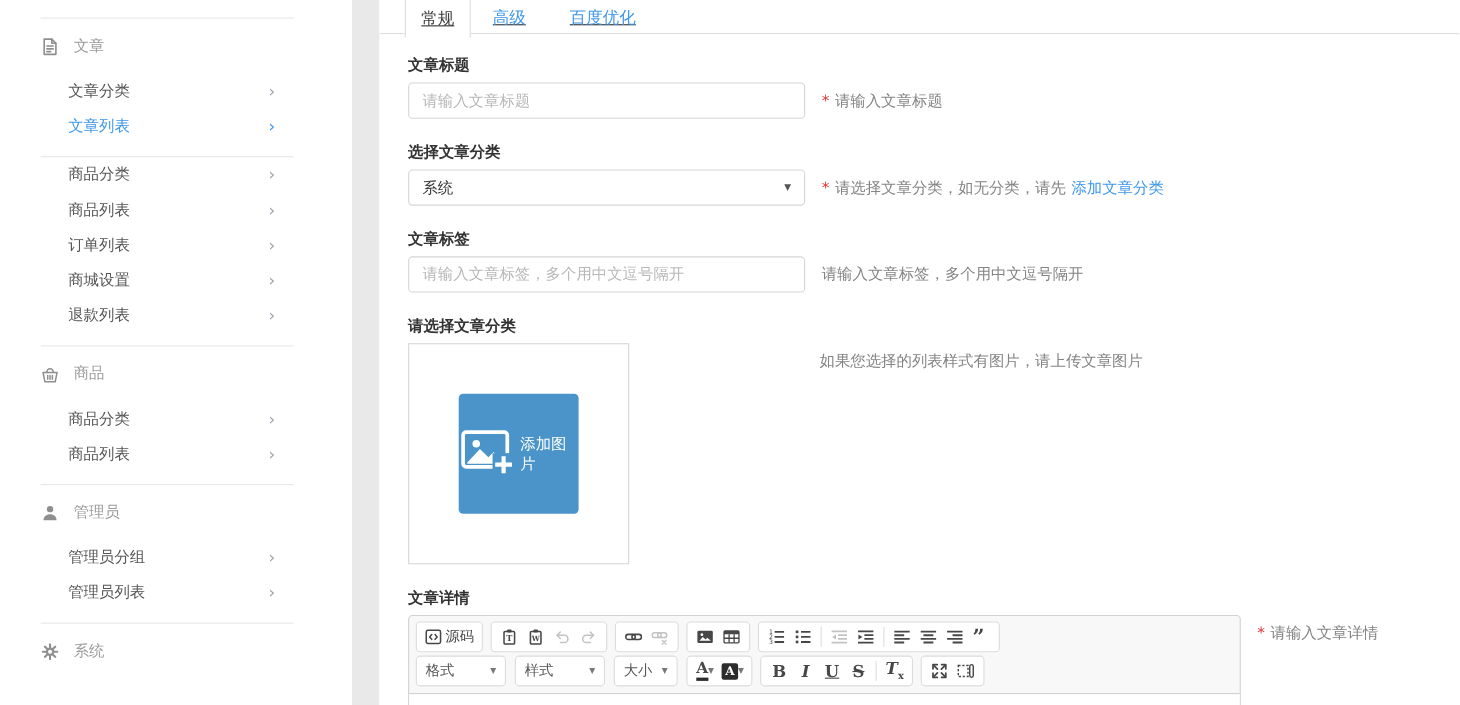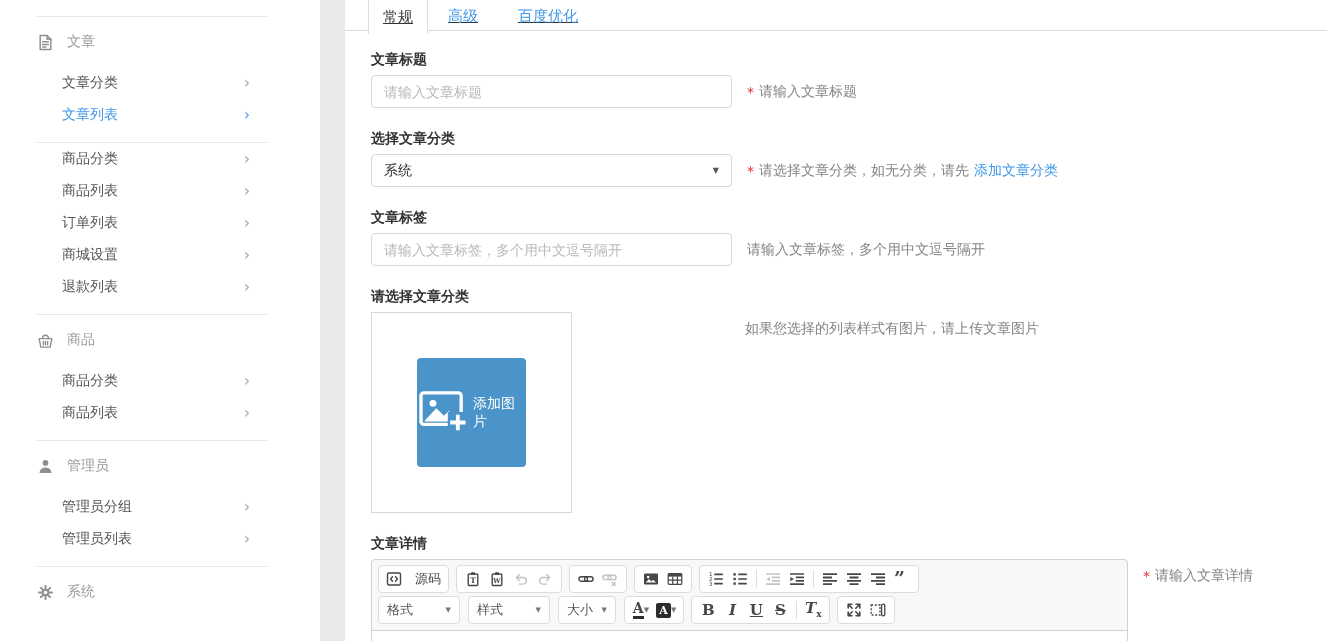--- a/index.html
+++ b/index.html
@@ -58,21 +58,21 @@
   .upload-btn .ub-label { font-size:14px; color:#fff; }
   .upload-hint { margin-left:173px; margin-top:8px; color:#848484; }
   
   .editor { width:757px; border:1px solid #d1d1d1; border-radius:4px 4px 0 0; background:#f8f8f8; }
   .toolbar { padding:5px 6px 6px 6px; }
   .tb-row { display:flex; align-items:center; margin-top:3px; flex-wrap:nowrap; }
   .tb-row:first-child { margin-top:0; }
   .tb-group { background:#fff; border:1px solid #dcdcdc; border-radius:4px; display:flex;
     align-items:center; padding:2px 4px; margin-right:7px; height:28px; }
   .tb-btn { display:flex; align-items:center; justify-content:center; min-width:24px; height:24px;
-    padding:0 3px; border-radius:3px; cursor:pointer; color:#474747; gap:13px; }
+    padding:0 3px; border-radius:3px; cursor:pointer; color:#474747; gap:3px; }
   .tb-btn.disabled { color:#c3c3c3; cursor:default; }
   .tb-btn svg { width:16px; height:16px; display:block; }
   .tb-btn .tb-label { font-size:13px; color:#474747; white-space:nowrap; }
   .tb-sep { width:1px; height:18px; background:#ddd; margin:0 4px; flex:none; }
   .tb-select { background:#fff; border:1px solid #dcdcdc; border-radius:4px; height:28px;
     min-width:82px; display:flex; align-items:center; justify-content:space-between;
     padding:0 8px; margin-right:8px; font-size:13px; color:#555; cursor:pointer; }
   .tb-select.narrow { min-width:58px; }
   .tb-select .mini-caret { margin-left:8px; }
   .mini-caret { font-size:7px; color:#777; }

